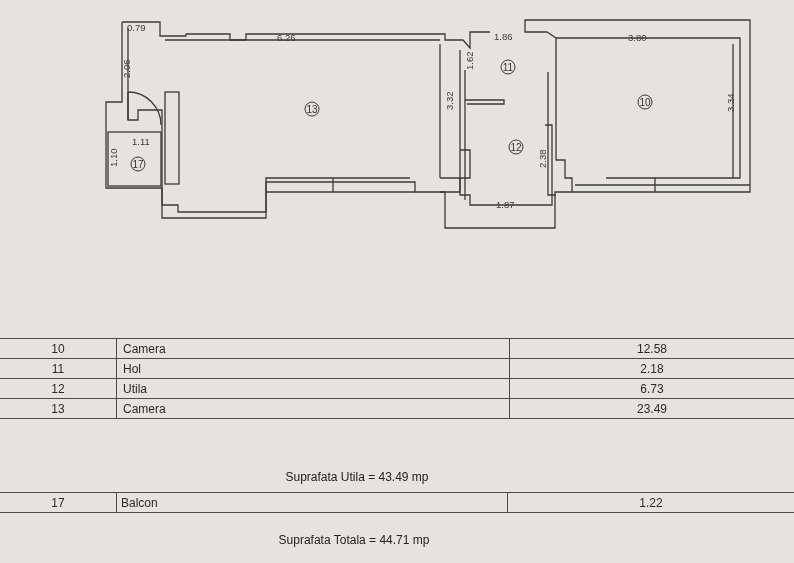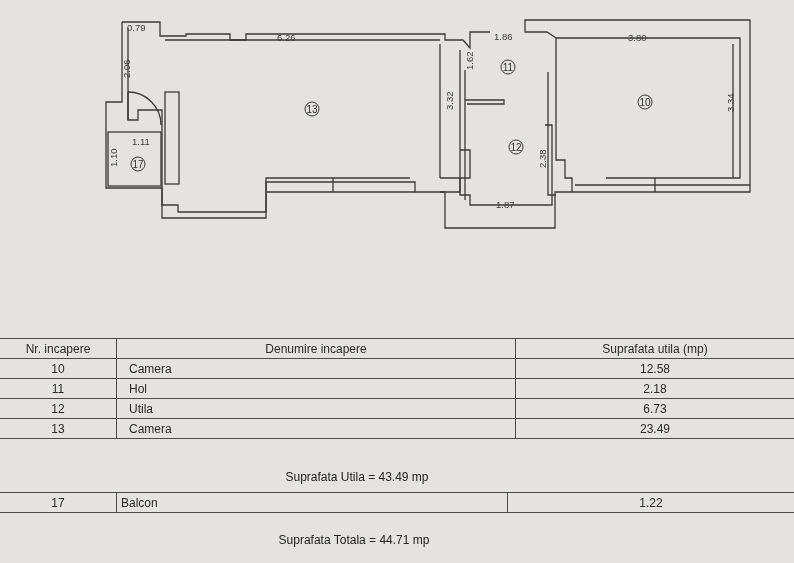--- a/index.html
+++ b/index.html
@@ -14,21 +14,21 @@
     .rlabel { font-family:"Liberation Sans", sans-serif; font-size:10px; fill:#333; }
     table.rooms {
       position:absolute; left:0; top:338px; width:794px;
       border-collapse:collapse; font-size:12px;
     }
     table.rooms td, table.rooms th {
       border-top:1.5px solid #4a4a4a; border-bottom:1.5px solid #4a4a4a;
       height:19px; padding:0; font-weight:normal;
     }
     table.rooms .c1 { width:116px; text-align:center; border-right:1.5px solid #4a4a4a; }
-    table.rooms .c2 { width:386px; text-align:left; padding-left:12px; border-right:1.5px solid #4a4a4a; }
+    table.rooms .c2 { width:386px; text-align:left; padding-left:6px; border-right:1.5px solid #4a4a4a; }
     table.rooms .c2h { text-align:center; padding-left:0; }
     table.rooms .c3 { text-align:center; }
     .summary {
       position:absolute; left:0; width:794px; text-align:center; font-size:12px; color:#222;
     }
     .s1 { top:470px; left:-40px; }
     .s2 { top:533px; left:-43px; }
     table.balcon {
       position:absolute; left:0; top:492px; width:794px; border-collapse:collapse; font-size:12px;
     }
@@ -97,25 +97,20 @@
     <text x="312" y="113">13</text>
     <text x="508" y="71">11</text>
     <text x="516" y="151">12</text>
     <text x="645" y="106">10</text>
     <text x="138" y="168">17</text>
   </g>
 </svg>
 
 <table class="rooms">
   <tbody>
-      <tr>
-    <th class="c1">Nr. incapere</th>
-    <th class="c2 c2h">Denumire incapere</th>
-    <th class="c3">Suprafata utila (mp)</th>
-  </tr>
   <tr>
     <td class="c1">10</td>
     <td class="c2">Camera</td>
     <td class="c3">12.58</td>
   </tr>
   <tr>
     <td class="c1">11</td>
     <td class="c2">Hol</td>
     <td class="c3">2.18</td>
   </tr>

